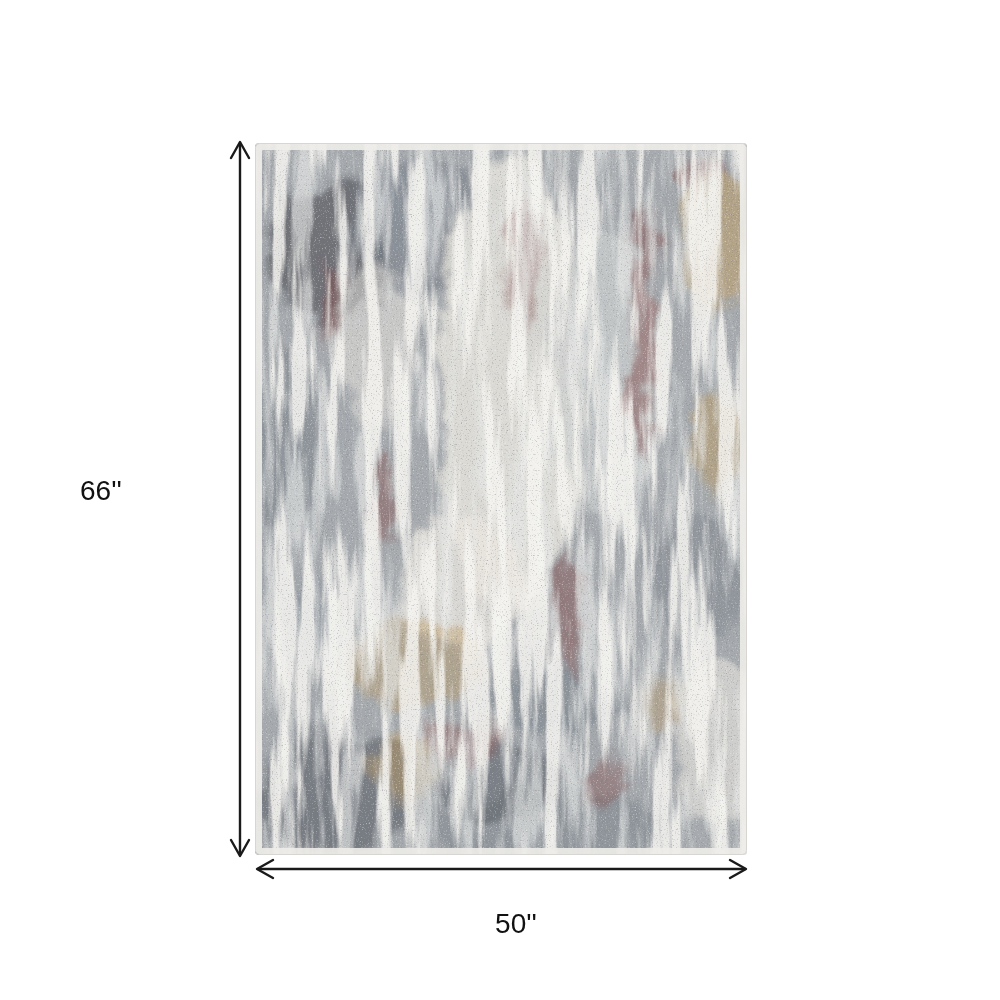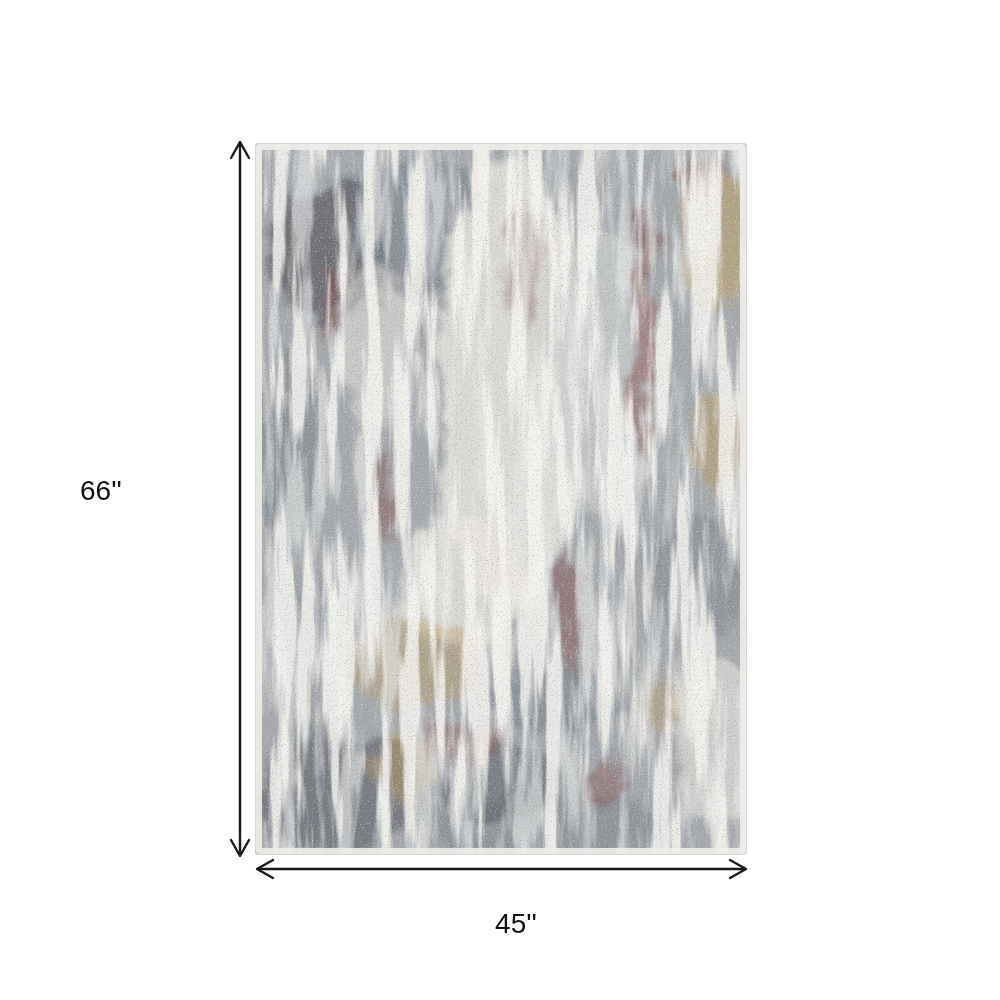--- a/index.html
+++ b/index.html
@@ -138,15 +138,15 @@
       </g>
       <g>
         <path d="M258 869 L745 869"></path>
         <path d="M273 860 L257 869 L273 878"></path>
         <path d="M730 860 L746 869 L730 878"></path>
       </g>
     </g>
   </svg>
 
   <div class="dim-label height">66''</div>
-  <div class="dim-label width">45''</div>
+  <div class="dim-label width">50''</div>
 
 </div>
 
 </body></html>

